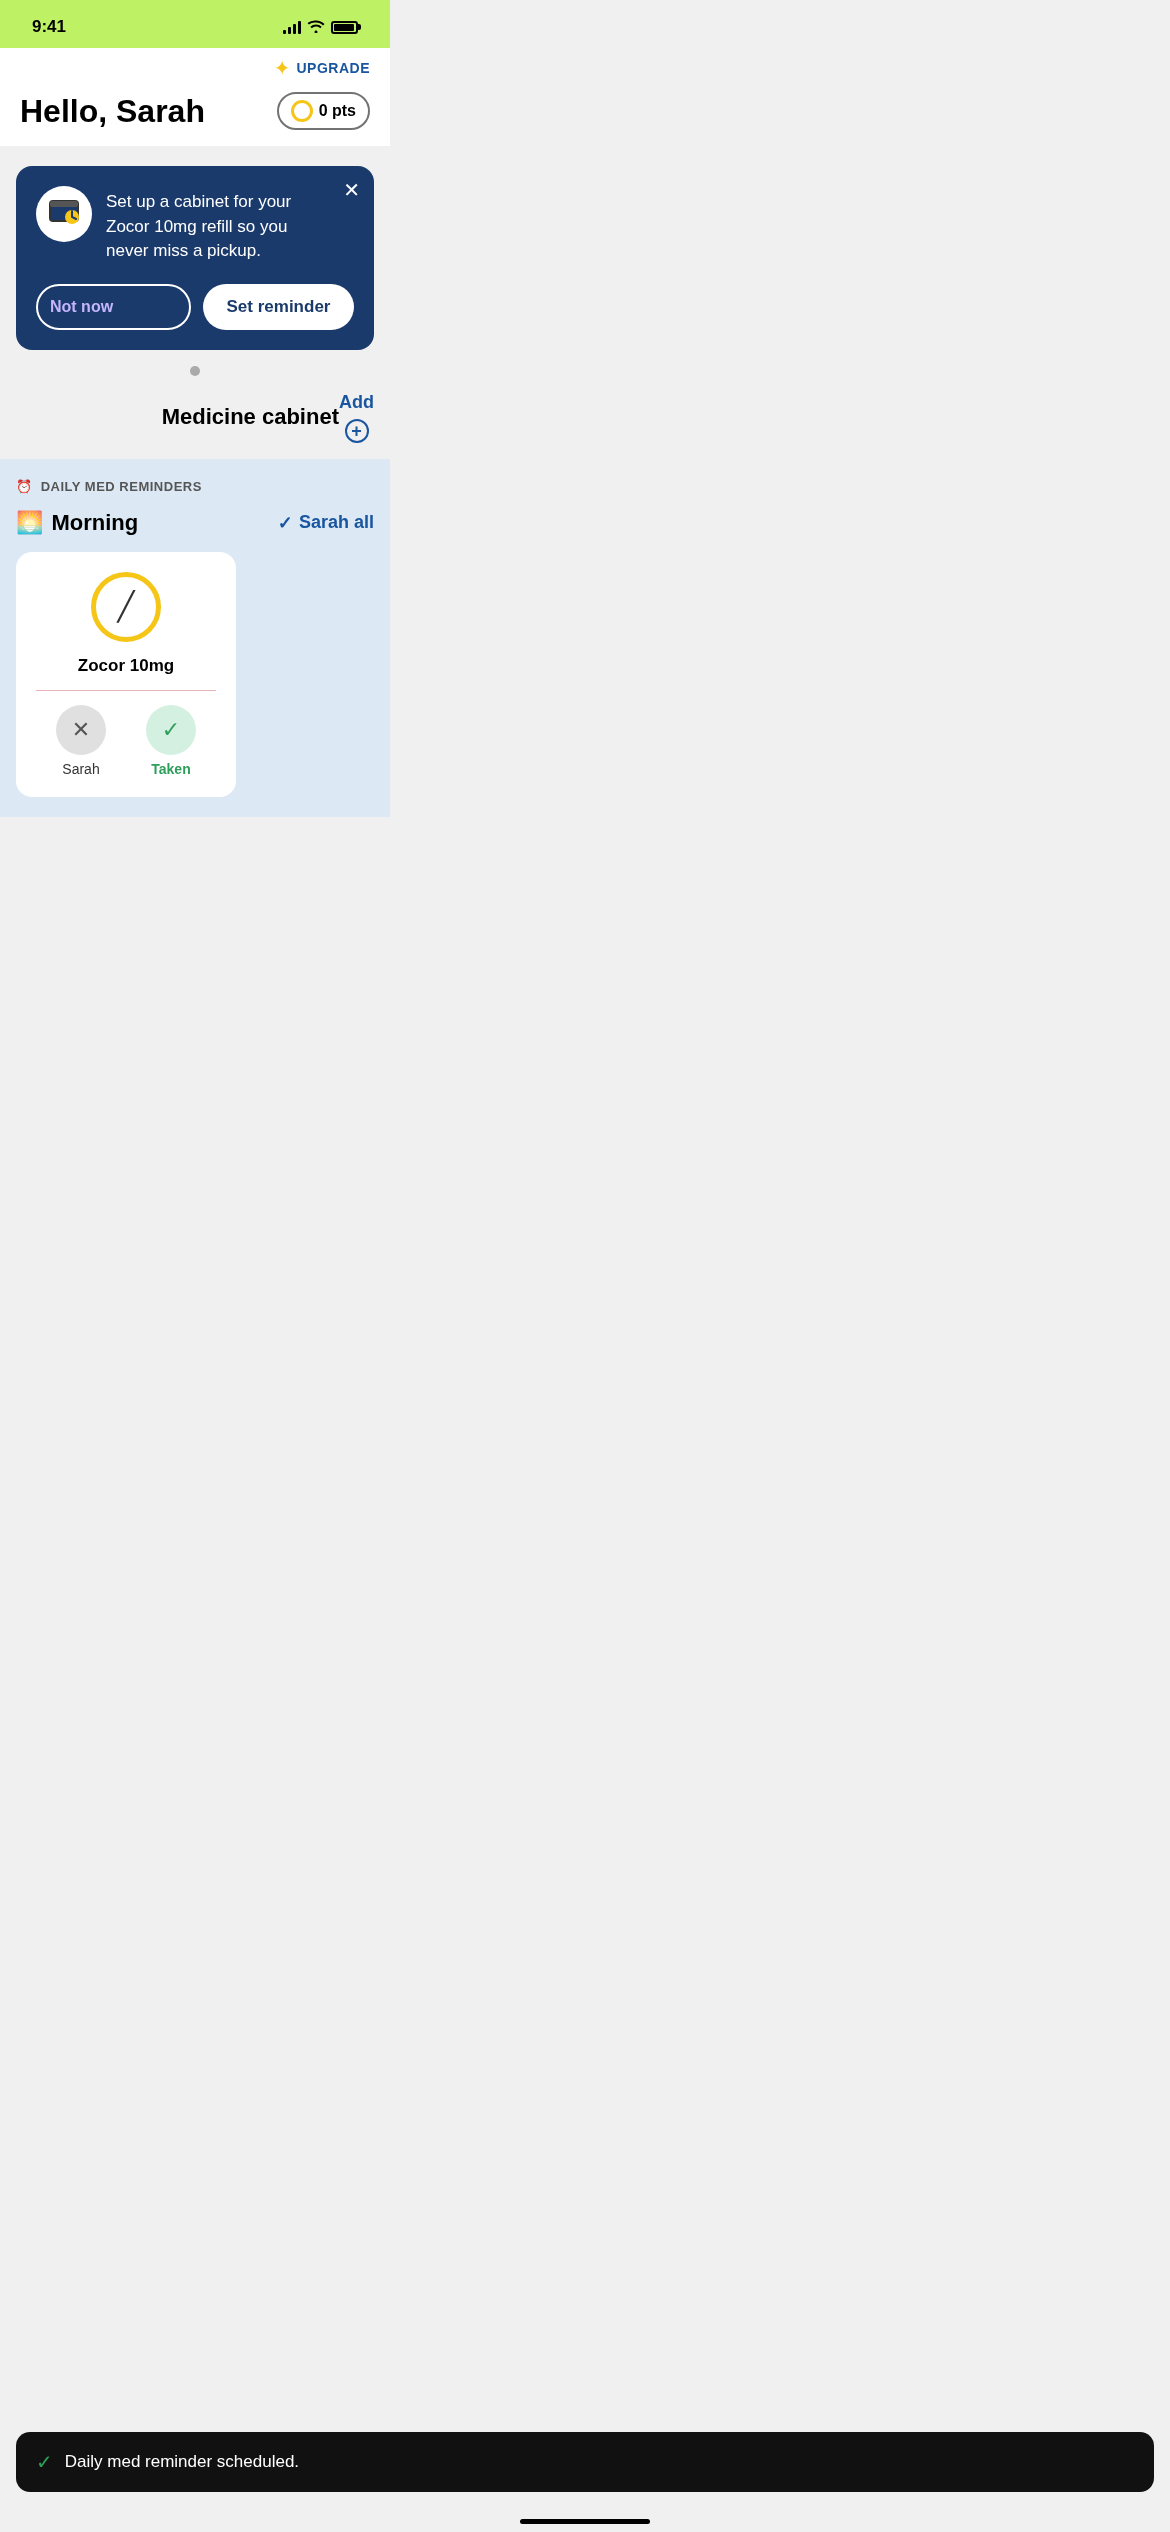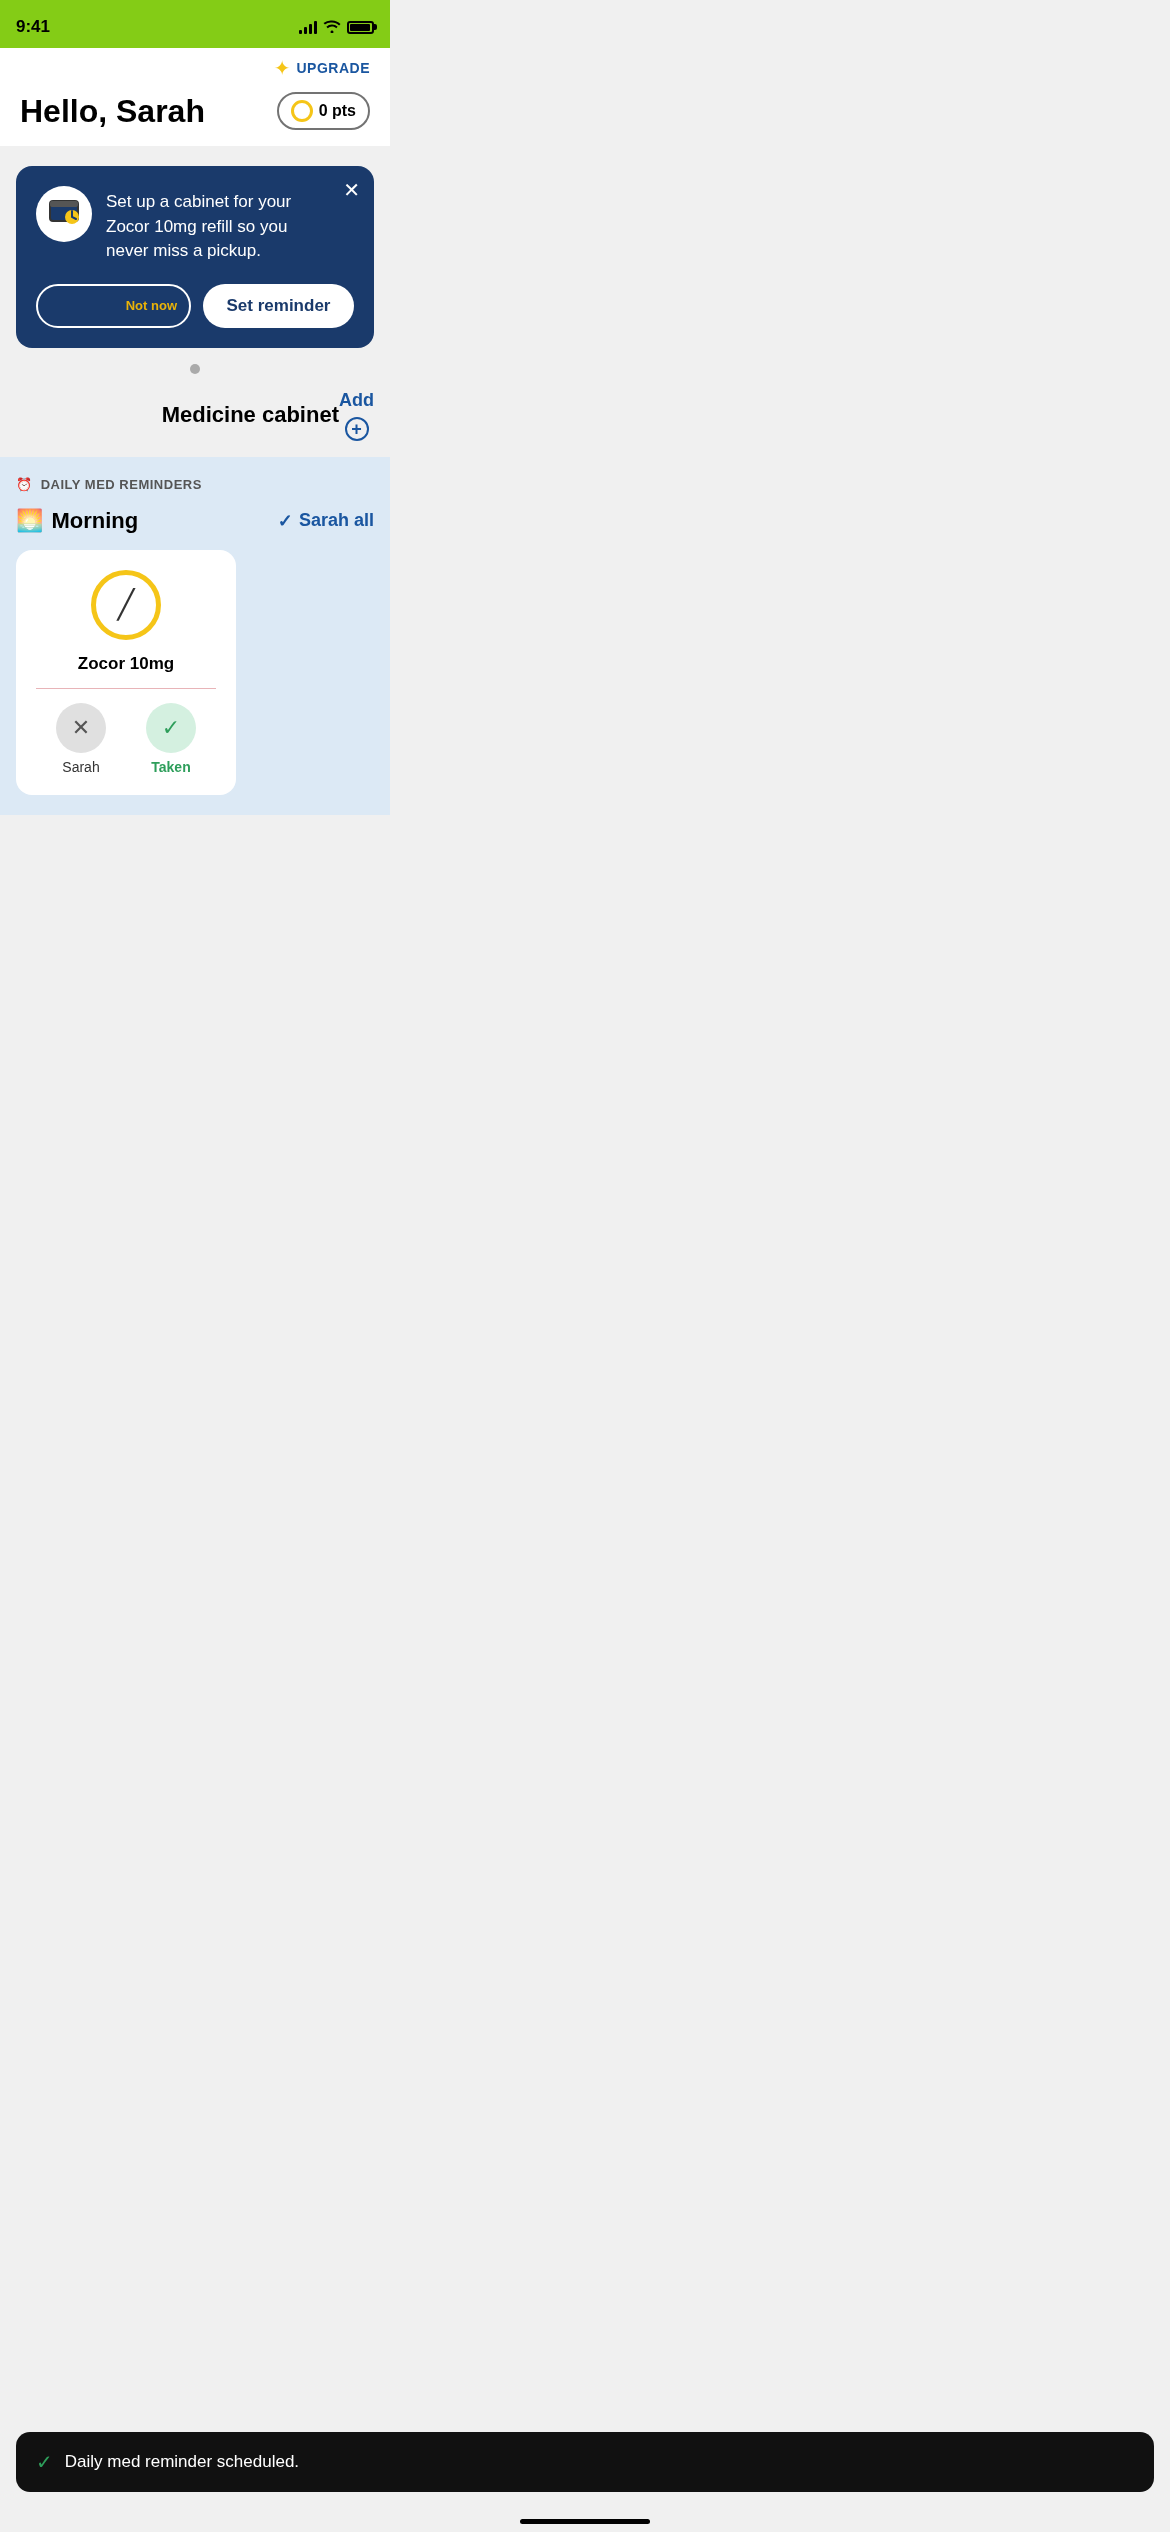--- a/index.html
+++ b/index.html
@@ -8,25 +8,25 @@
     body {
       width: 390px;
       min-height: 844px;
       background: #f0f0f0;
       font-family: -apple-system, BlinkMacSystemFont, 'Helvetica Neue', Arial, sans-serif;
       overflow-x: hidden;
     }
 
     
     .status-bar {
-      background: #84cc16;
+      background: #bef264;
       display: flex;
       justify-content: space-between;
       align-items: center;
-      padding: 14px 16px 8px;
+      padding: 14px 32px 8px;
       height: 48px;
     }
     .status-time {
       font-size: 17px;
       font-weight: 600;
       color: #000;
     }
     .status-icons {
       display: flex;
       align-items: center;
@@ -184,26 +184,26 @@
     }
     .promo-actions {
       display: flex;
       gap: 12px;
     }
     .btn-not-now {
       flex: 1;
       background: transparent;
       border: 2px solid #fff;
       border-radius: 30px;
-      color: #eab308;
-      font-size: 13px;
+      color: #c4b5fd;
+      font-size: 16px;
       font-weight: 600;
       padding: 12px;
       cursor: pointer;
-      text-align: right;
+      text-align: left;
     }
     .btn-set-reminder {
       flex: 1;
       background: #fff;
       border: none;
       border-radius: 30px;
       color: #1a3a6b;
       font-size: 17px;
       font-weight: 600;
       padding: 12px;

